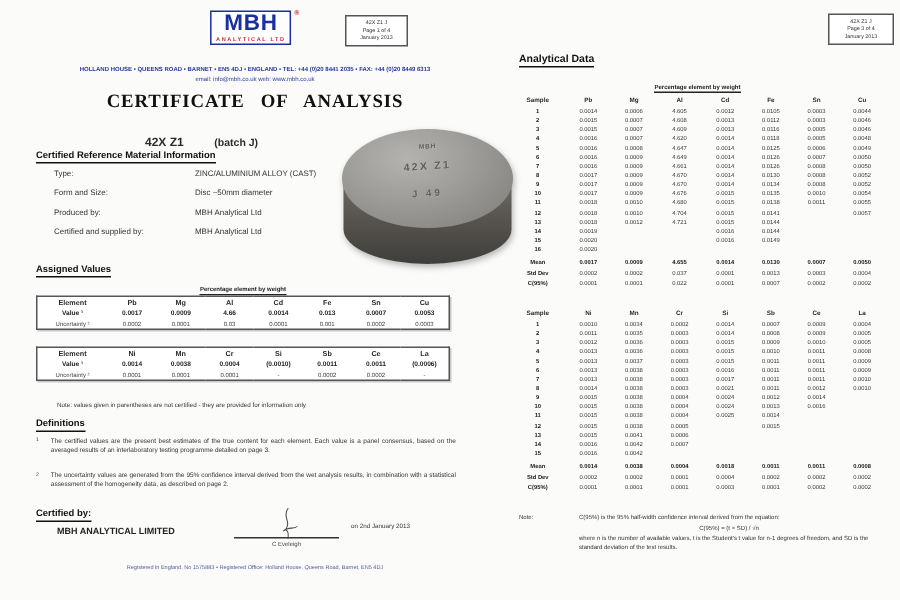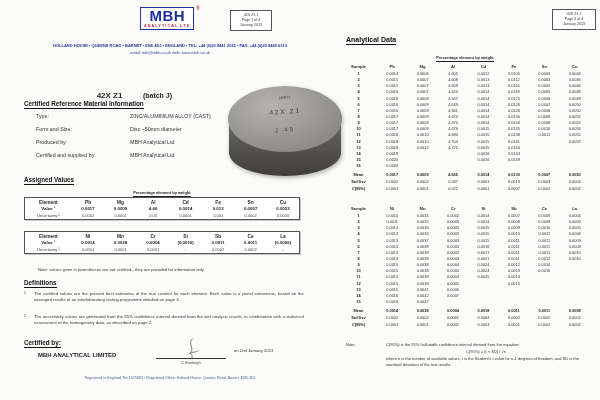--- a/index.html
+++ b/index.html
@@ -122,20 +122,21 @@
     <div class="logo-box">
       <span class="logo-mbh">MBH</span>
       <span class="logo-reg">®</span>
       <div class="logo-sub">ANALYTICAL LTD</div>
     </div>
   </div>
 
   <div class="addr-line">HOLLAND HOUSE • QUEENS ROAD • BARNET • EN5 4DJ • ENGLAND • TEL: +44 (0)20 8441 2035 • FAX: +44 (0)20 8449 6313</div>
   <div class="contact-line">email: info@mbh.co.uk     web: www.mbh.co.uk</div>
 
+  <div class="cert-title">CERTIFICATE OF ANALYSIS</div>
 
   <div class="product-line">
     <span class="code">42X Z1</span>
     <span class="batch">(batch J)</span>
   </div>
 
   <div class="crm-head">
     <span class="h-underline">Certified Reference Material Information</span>
   </div>
   <div class="crm-row" style="top:113px;">

